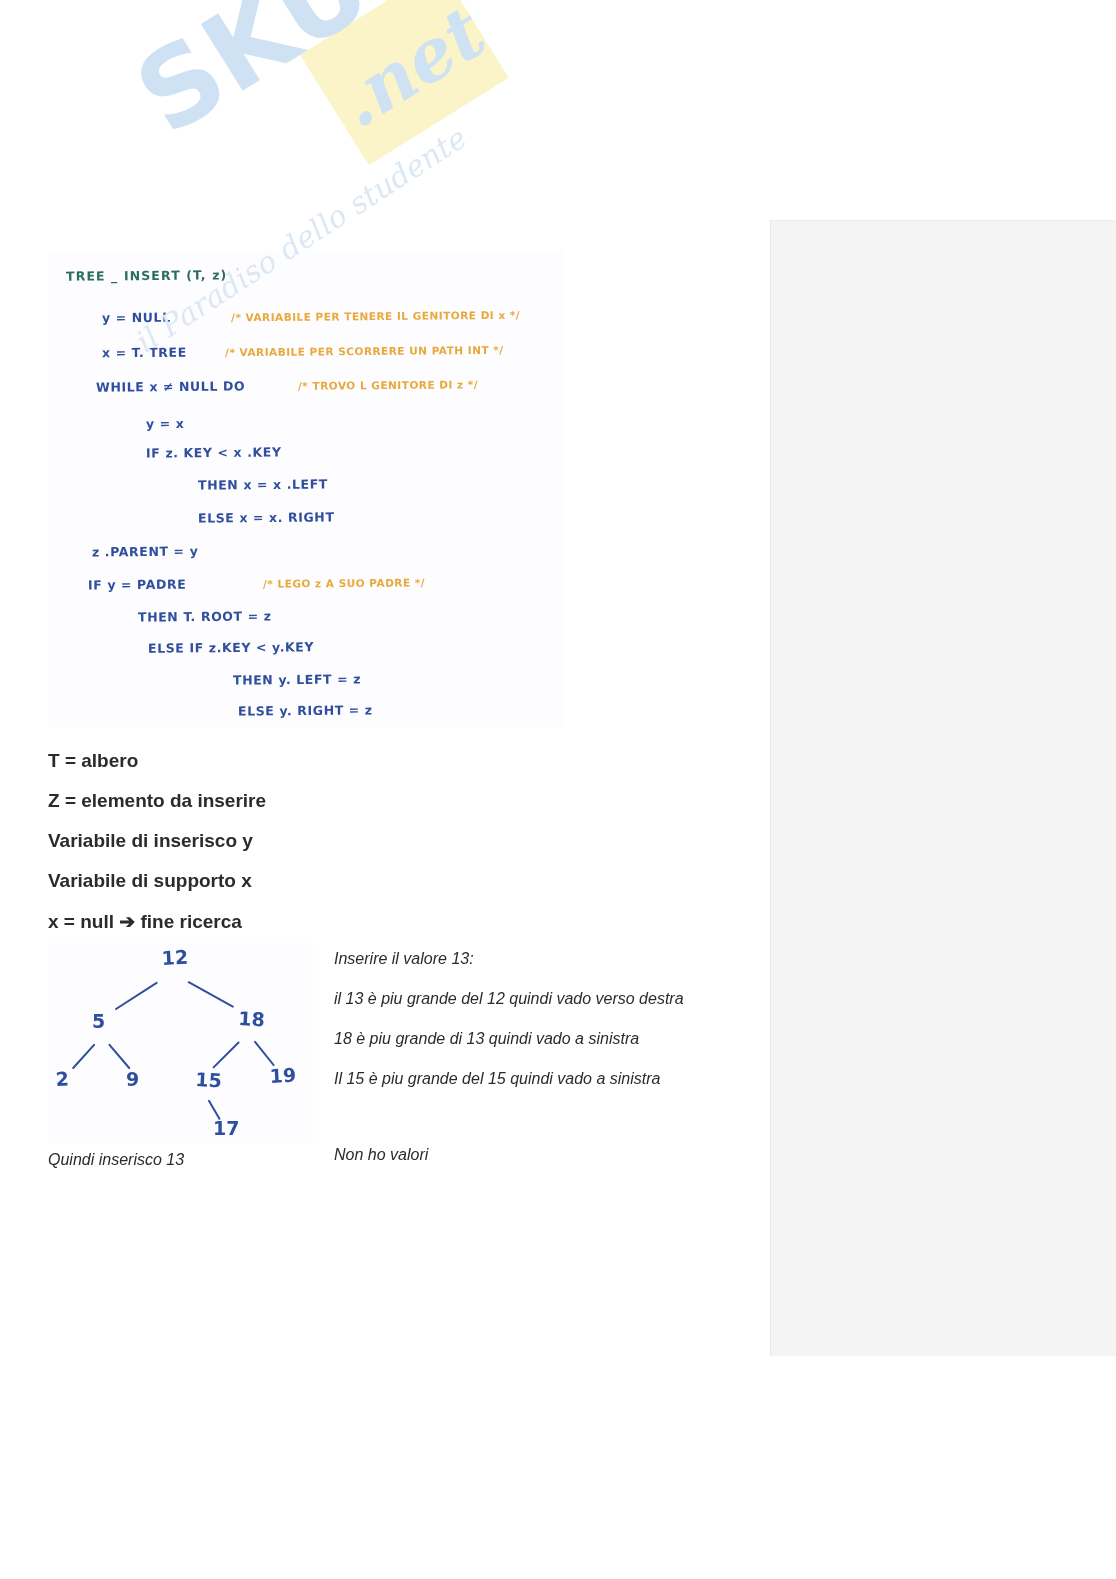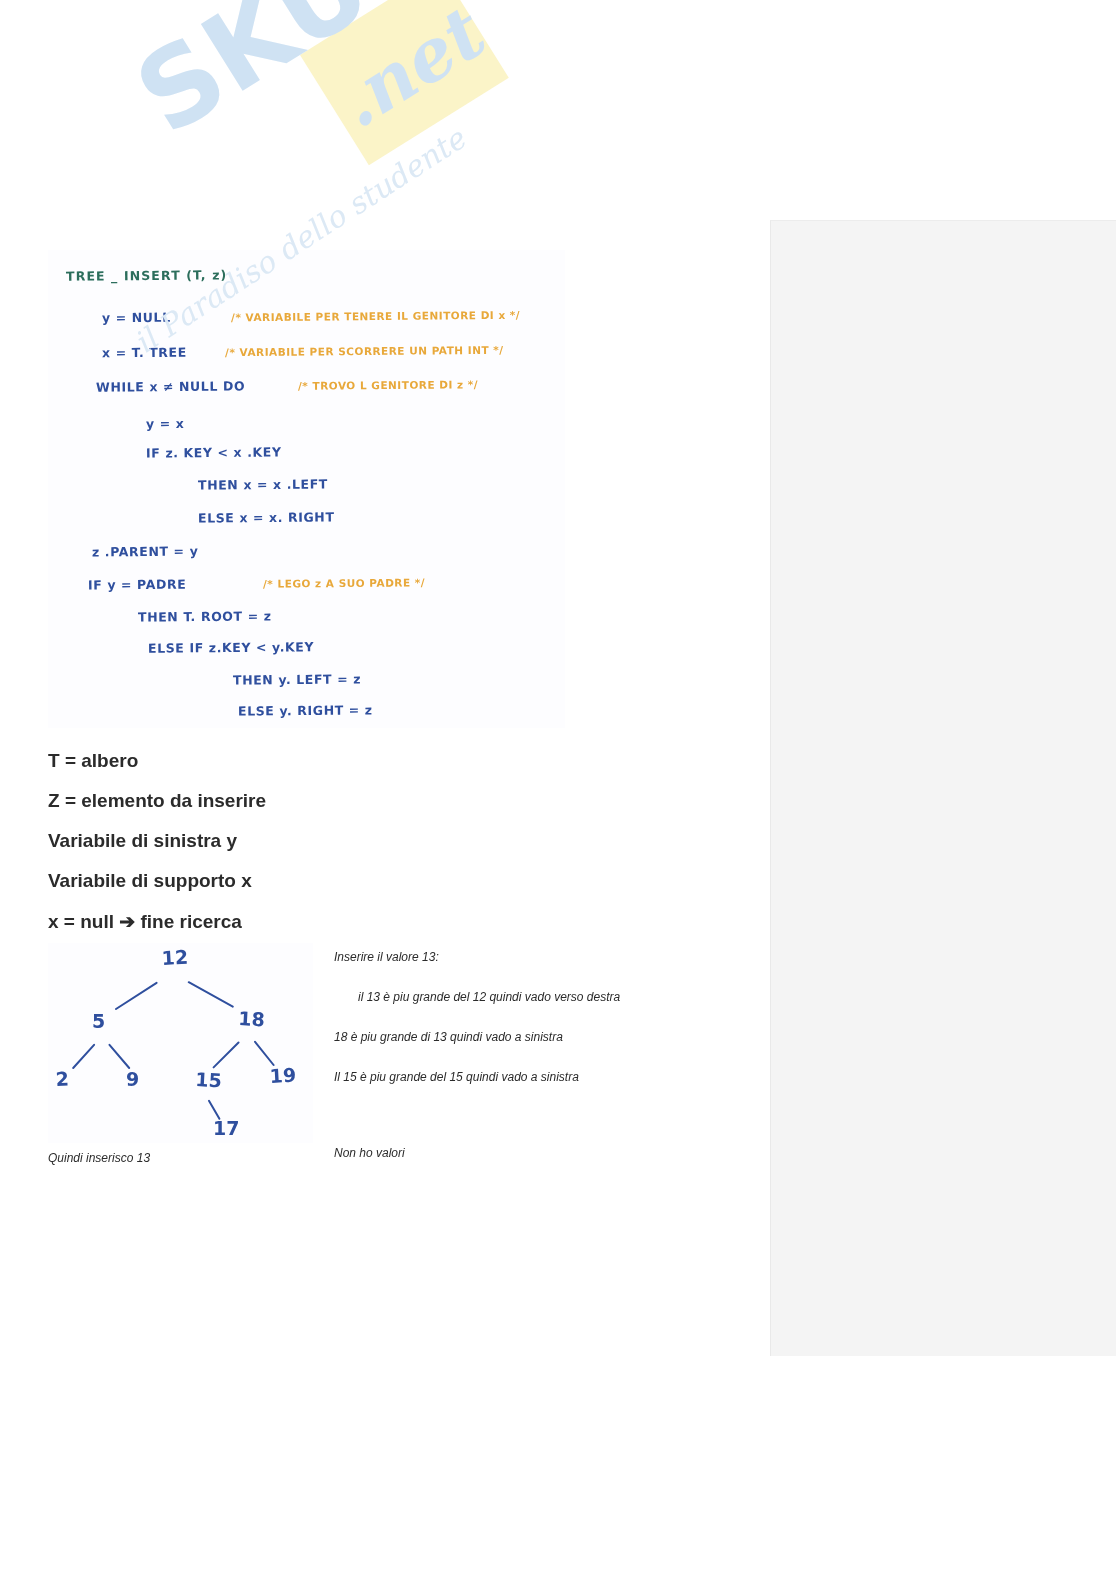--- a/index.html
+++ b/index.html
@@ -119,21 +119,21 @@
     position: absolute;
     left: 48px;
     font-size: 19px;
     color: #2b2b2b;
     white-space: nowrap;
     font-weight: bold;
   }
   .note-line {
     position: absolute;
     font-style: italic;
-    font-size: 12px;
+    font-size: 16px;
     color: #2b2b2b;
     white-space: nowrap;
   }
 
   
   #tree-block {
     position: absolute;
     left: 48px;
     top: 943px;
     width: 265px;
@@ -196,21 +196,21 @@
 
   <div class="hw-line hw-code ink-blue" style="left:100px; top:390px;">ELSE  IF z.KEY &lt; y.KEY</div>
 
   <div class="hw-line hw-code ink-blue" style="left:185px; top:422px;">THEN  y. LEFT = z</div>
 
   <div class="hw-line hw-code ink-blue" style="left:190px; top:453px;">ELSE  y. RIGHT = z</div>
 </div>
 
 <div class="doc-line" style="top:750px;">T = albero</div>
 <div class="doc-line" style="top:790px;text-align:right;">Z = elemento da inserire</div>
-<div class="doc-line" style="top:830px;">Variabile di sinistra y</div>
+<div class="doc-line" style="top:830px;">Variabile di inserisco y</div>
 <div class="doc-line" style="top:870px;">Variabile di supporto x</div>
 <div class="doc-line" style="top:910px;">x = null ➔ fine ricerca</div>
 
 <div id="tree-block">
   <svg id="tree-svg" width="265" height="200" viewBox="0 0 265 200">
     <g id="tree-edges">
         <line x1="108.6" y1="39.9" x2="68" y2="66" class="tree-edge" stroke="#2f4f9e"></line>
         <line x1="140.72" y1="39.24" x2="184.8" y2="63.6" class="tree-edge" stroke="#2f4f9e"></line>
         <line x1="46.08" y1="101.8" x2="25.2" y2="125" class="tree-edge" stroke="#2f4f9e"></line>
         <line x1="61.480000000000004" y1="101.8" x2="81.2" y2="125" class="tree-edge" stroke="#2f4f9e"></line>
@@ -225,17 +225,17 @@
         <text x="8" y="143" class="tree-node-label" fill="#2f4f9e" transform="rotate(-3 8 143)">2</text>
         <text x="78" y="143" class="tree-node-label" fill="#2f4f9e" transform="rotate(0 78 143)">9</text>
         <text x="147" y="143" class="tree-node-label" fill="#2f4f9e" transform="rotate(3 147 143)">15</text>
         <text x="222" y="140" class="tree-node-label" fill="#2f4f9e" transform="rotate(-3 222 140)">19</text>
         <text x="165" y="192" class="tree-node-label" fill="#2f4f9e" transform="rotate(0 165 192)">17</text>
       </g>
   </svg>
 </div>
 
 <div class="note-line" style="left:334px; top:950px;">Inserire il valore 13:</div>
-<div class="note-line" style="left:334px; top:990px;margin-left:24px;">il 13 è piu grande del 12 quindi vado verso destra</div>
+<div class="note-line" style="left:334px; top:990px;">il 13 è piu grande del 12 quindi vado verso destra</div>
 <div class="note-line" style="left:334px; top:1030px;">18 è piu grande di 13 quindi vado a sinistra</div>
 <div class="note-line" style="left:334px; top:1070px;">Il 15 è piu grande del 15 quindi vado a sinistra</div>
 <div class="note-line" style="left:334px; top:1110px;margin-top:36px;">Non ho valori</div>
 <div class="note-line" style="left:48px;  top:1151px;">Quindi inserisco 13</div>
 
 </body></html>

